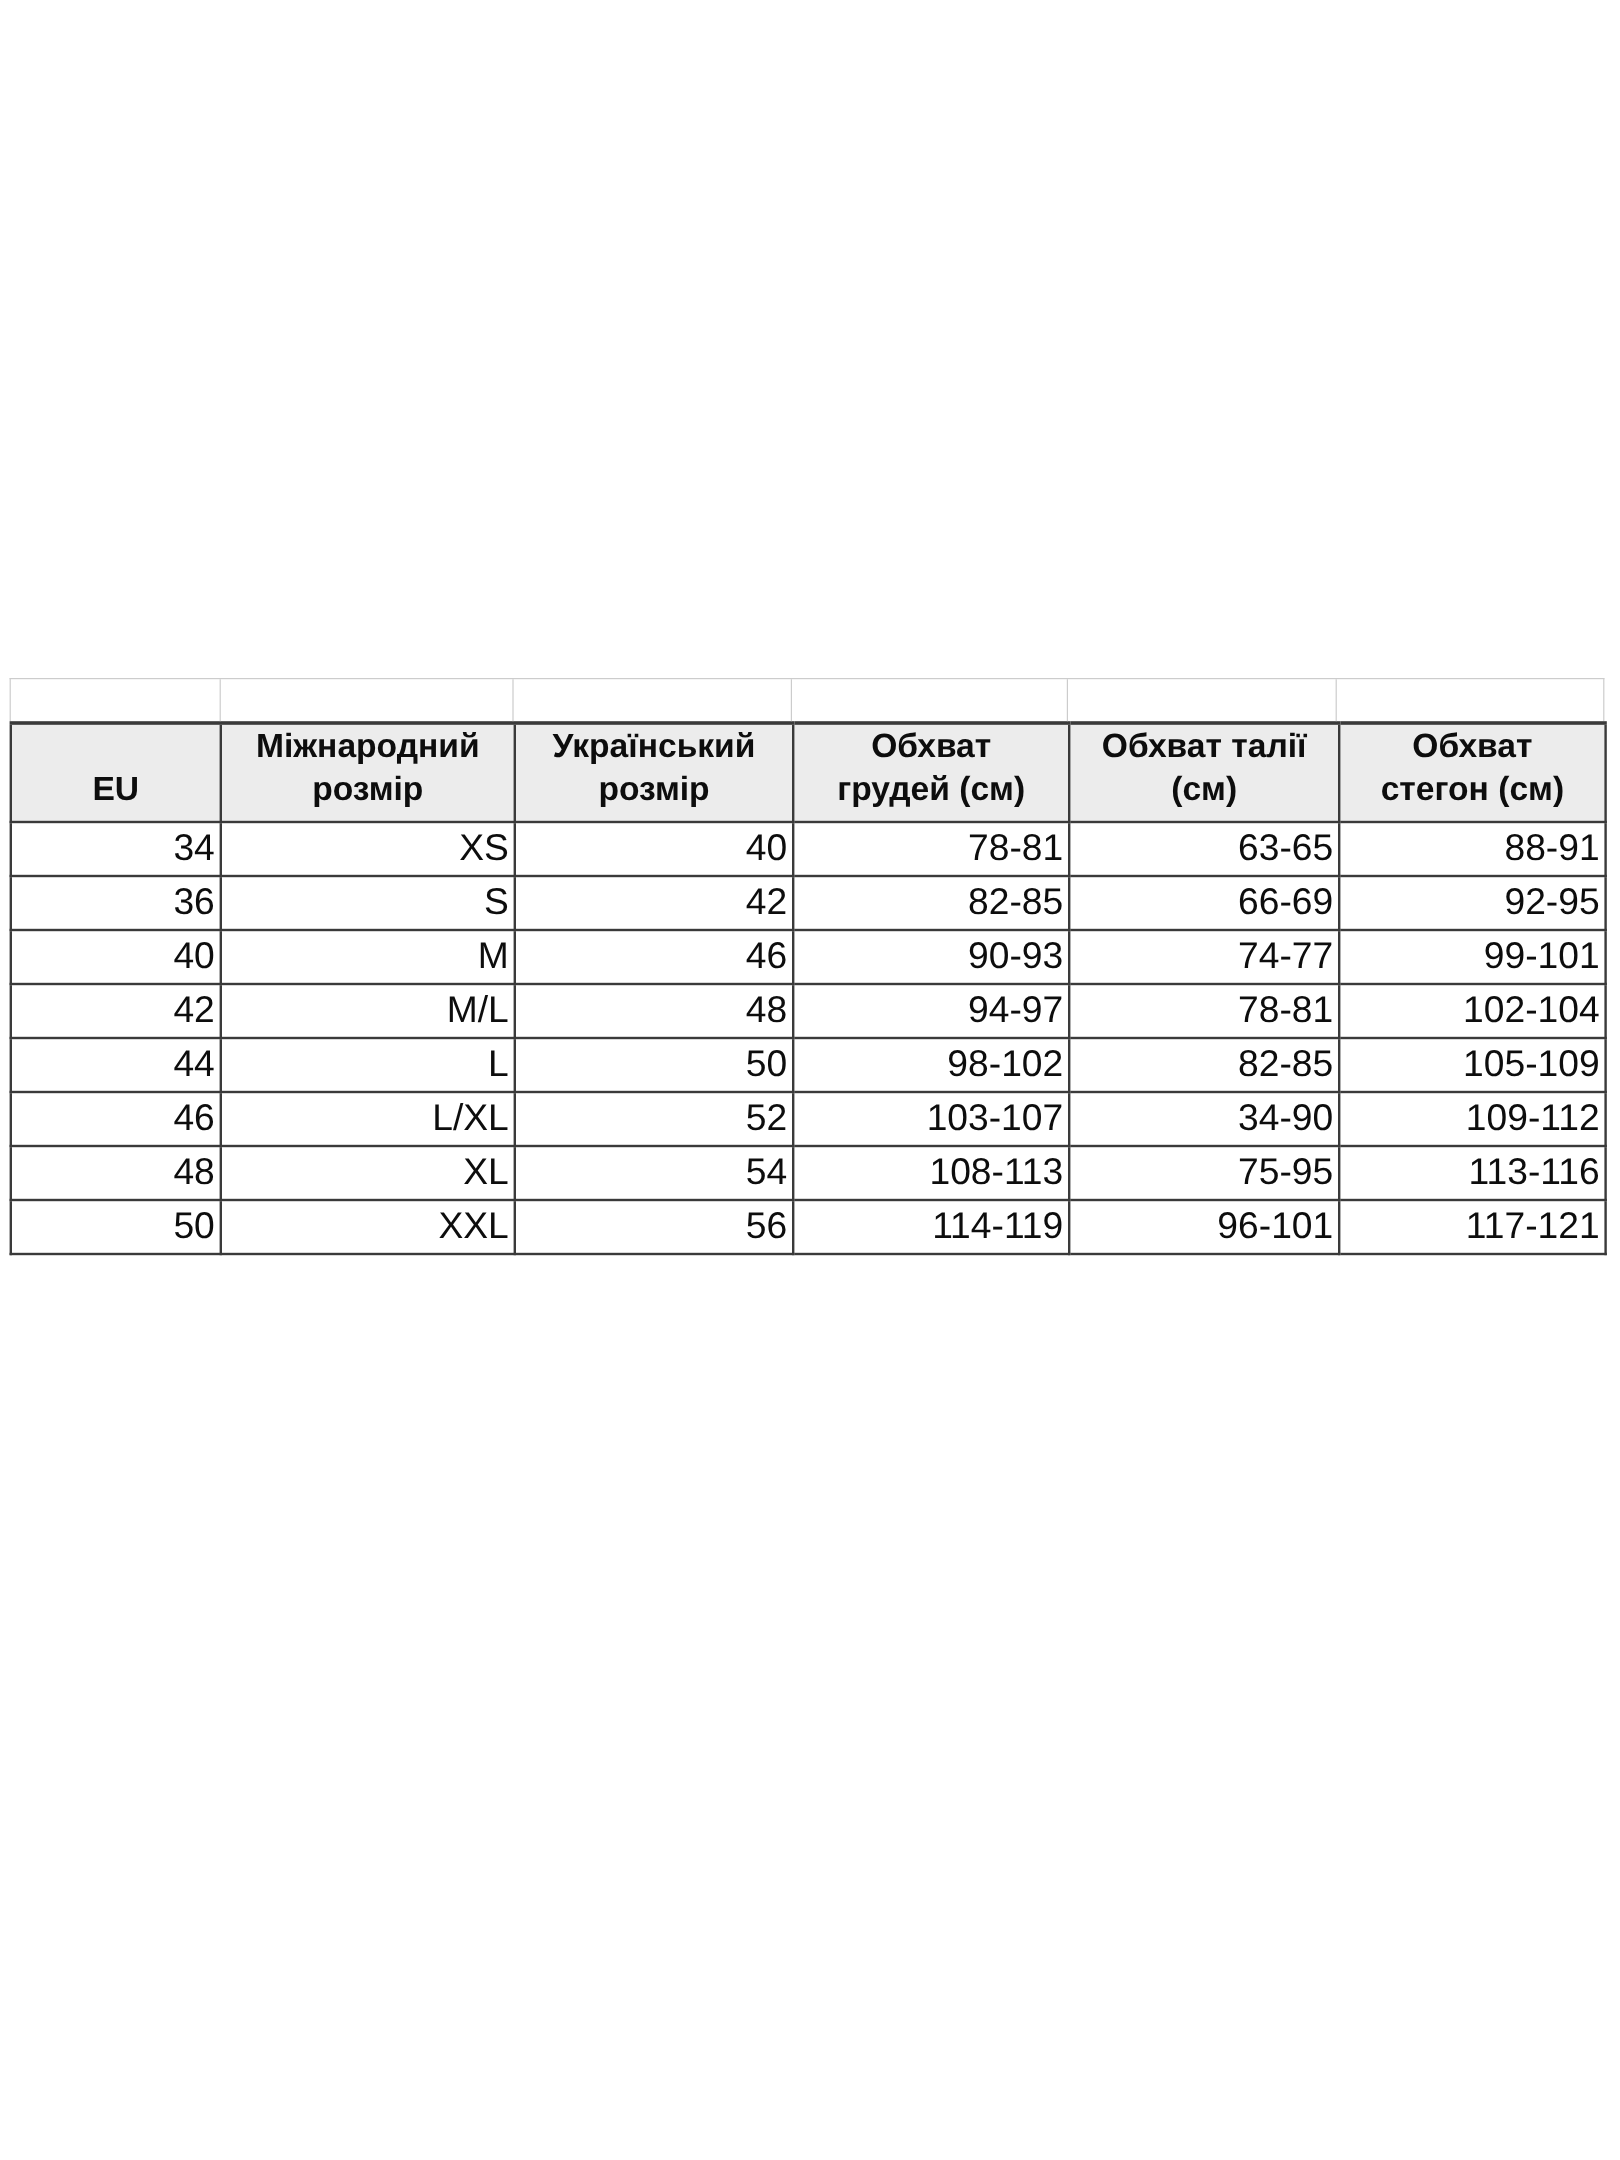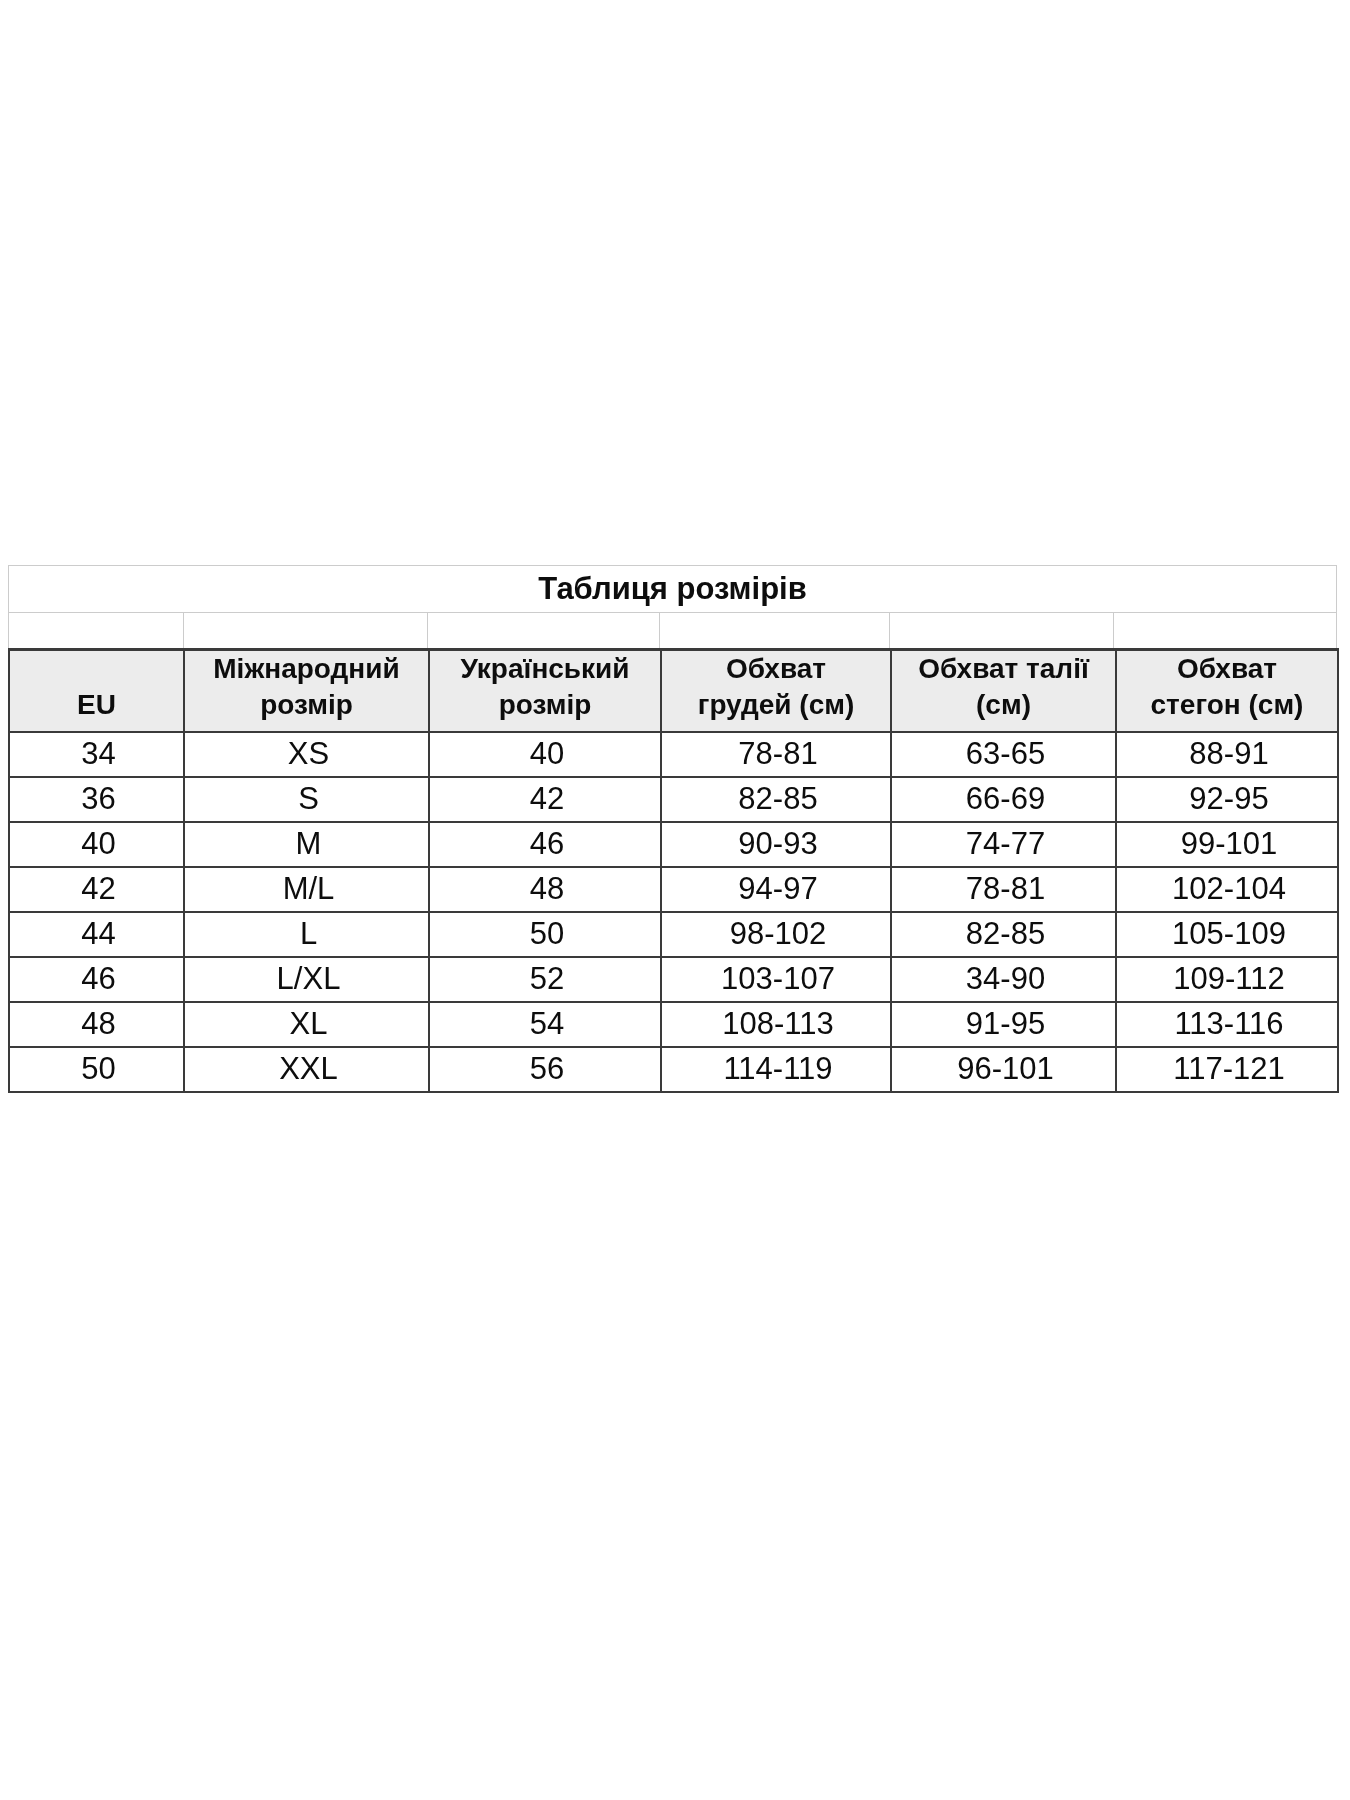--- a/index.html
+++ b/index.html
@@ -64,41 +64,40 @@
     line-height: 1.3;
     white-space: pre-line;
     margin-top: 44px;
   }
   table.size-table td {
     box-sizing: border-box;
     border: 2px solid #3a3a3a;
     height: 45px;
     font-size: 31px;
     font-weight: normal;
-    text-align: center;
+    text-align: right;
     vertical-align: middle;
     padding: 0 4px 2px 8px;
     line-height: 1;
     white-space: nowrap;
     overflow: hidden;
   }
   
   .w1 { width: 175px; }
   .w2 { width: 245px; }
   .w3 { width: 232px; }
   .w4 { width: 230px; }
   .w5 { width: 225px; }
   .w6 { width: 222px; }
 </style>
 </head>
 <body>
 
 <div class="chart-wrap">
 
-  <div class="title-row">Таблиця розмірів</div>
 
   <div class="spacer-row">
     <div class="spacer-cell w1"></div>
     <div class="spacer-cell w2"></div>
     <div class="spacer-cell w3"></div>
     <div class="spacer-cell w4"></div>
     <div class="spacer-cell w5"></div>
     <div class="spacer-cell w6"></div>
   </div>
 
@@ -173,21 +172,21 @@
           <td>52</td>
           <td>103-107</td>
           <td>34-90</td>
           <td>109-112</td>
         </tr>
         <tr>
           <td>48</td>
           <td>XL</td>
           <td>54</td>
           <td>108-113</td>
-          <td>91-95</td>
+          <td>75-95</td>
           <td>113-116</td>
         </tr>
         <tr>
           <td>50</td>
           <td>XXL</td>
           <td>56</td>
           <td>114-119</td>
           <td>96-101</td>
           <td>117-121</td>
         </tr>

